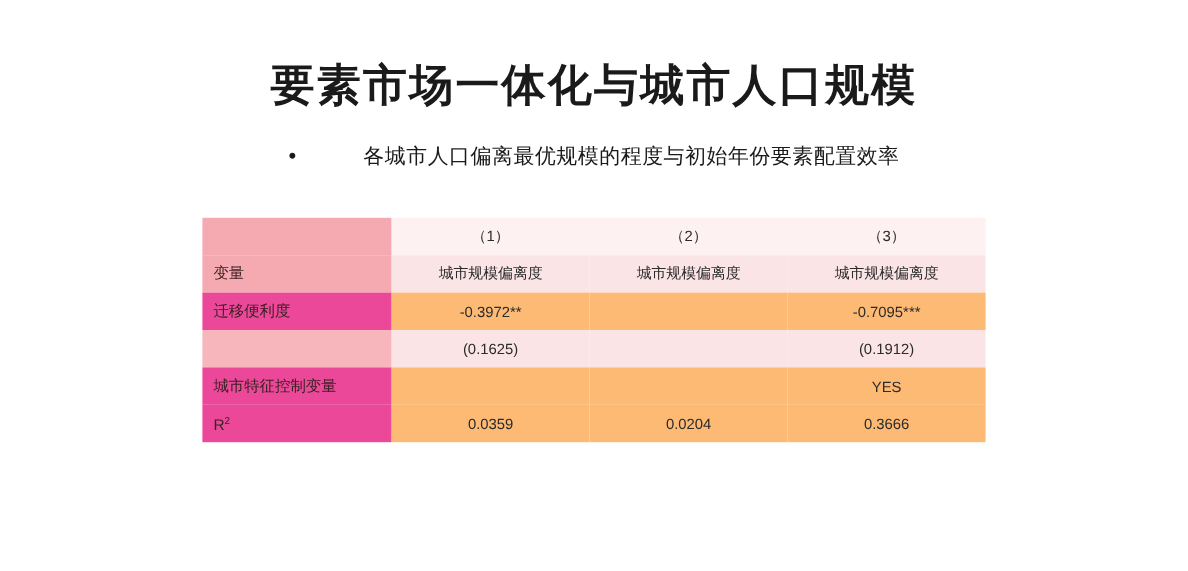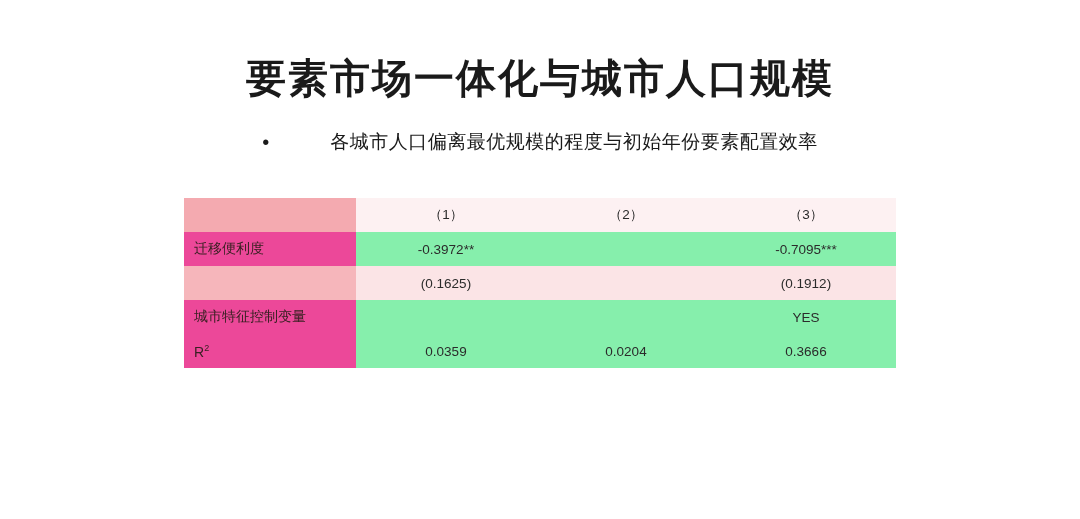--- a/index.html
+++ b/index.html
@@ -79,21 +79,21 @@
     padding-left: 16px;
   }
   td.label.blank {
     background: #f6b6bb;
   }
   
   td.data {
     text-align: center;
     color: #2b2b2b;
   }
-  tr.odd td.data { background: #86efac; margin-left: 28px; }
+  tr.odd td.data { background: #fdba74; margin-left: 28px; }
   tr.even td.data { background: #fbe4e6; }
 
   
   tr.head td.label { background: #f4aab0; }
   tr.head td.data {
     background: #fdf1f2;
     text-align: center;
     font-size: 13.5px;
   }
   tr.head2 td.data { background: #fbe4e6; }
@@ -123,20 +123,26 @@
           <col class="c2">
           <col class="c3">
       </colgroup>
       <tbody>
         <tr class="head">
           <td class="label"></td>
           <td class="data">（1）</td>
           <td class="data">（2）</td>
           <td class="data">（3）</td>
         </tr>
+        <tr class="head head2">
+          <td class="label">变量</td>
+          <td class="data">城市规模偏离度</td>
+          <td class="data">城市规模偏离度</td>
+          <td class="data">城市规模偏离度</td>
+        </tr>
 
         <tr class="odd">
           <td class="label">迁移便利度</td>
           <td class="data">-0.3972**</td>
           <td class="data"></td>
           <td class="data">-0.7095***</td>
         </tr>
         <tr class="even">
           <td class="label blank"></td>
           <td class="data">(0.1625)</td>

